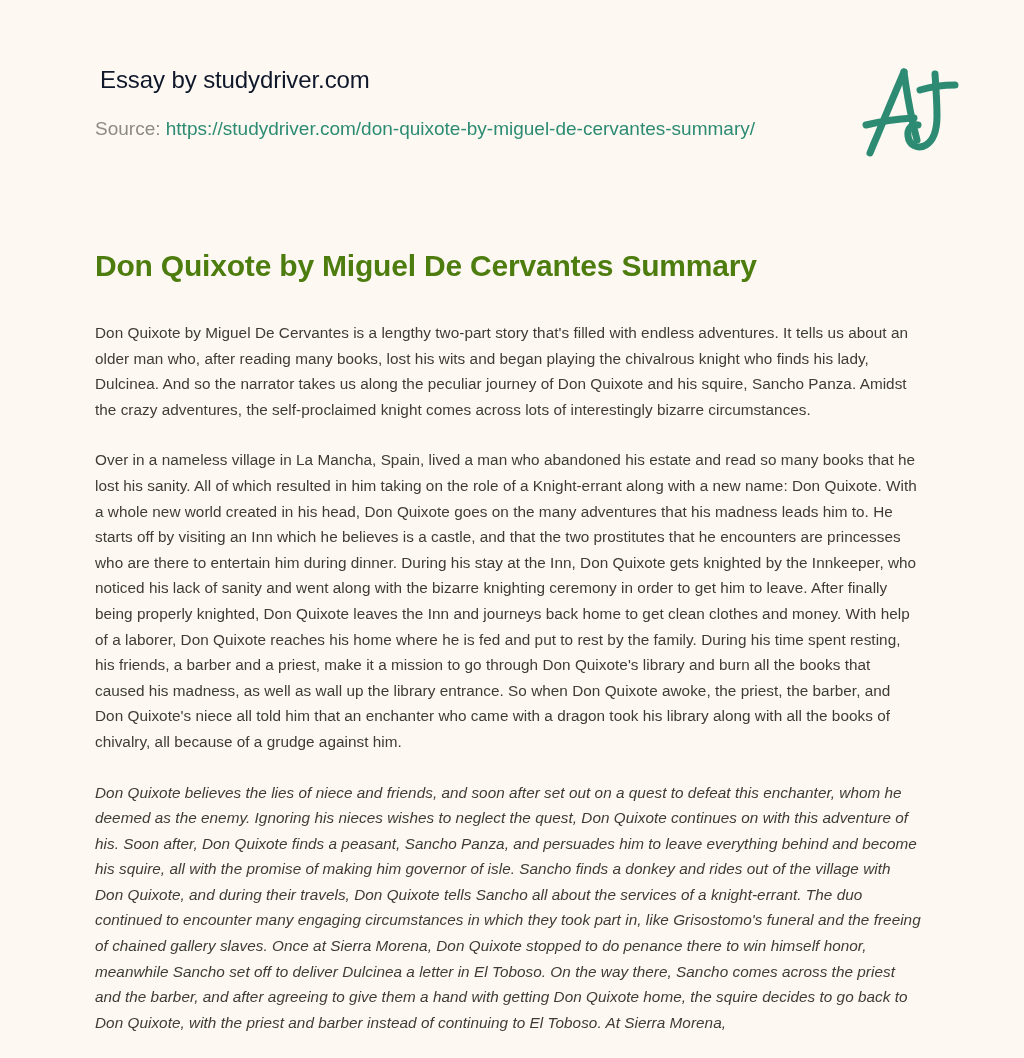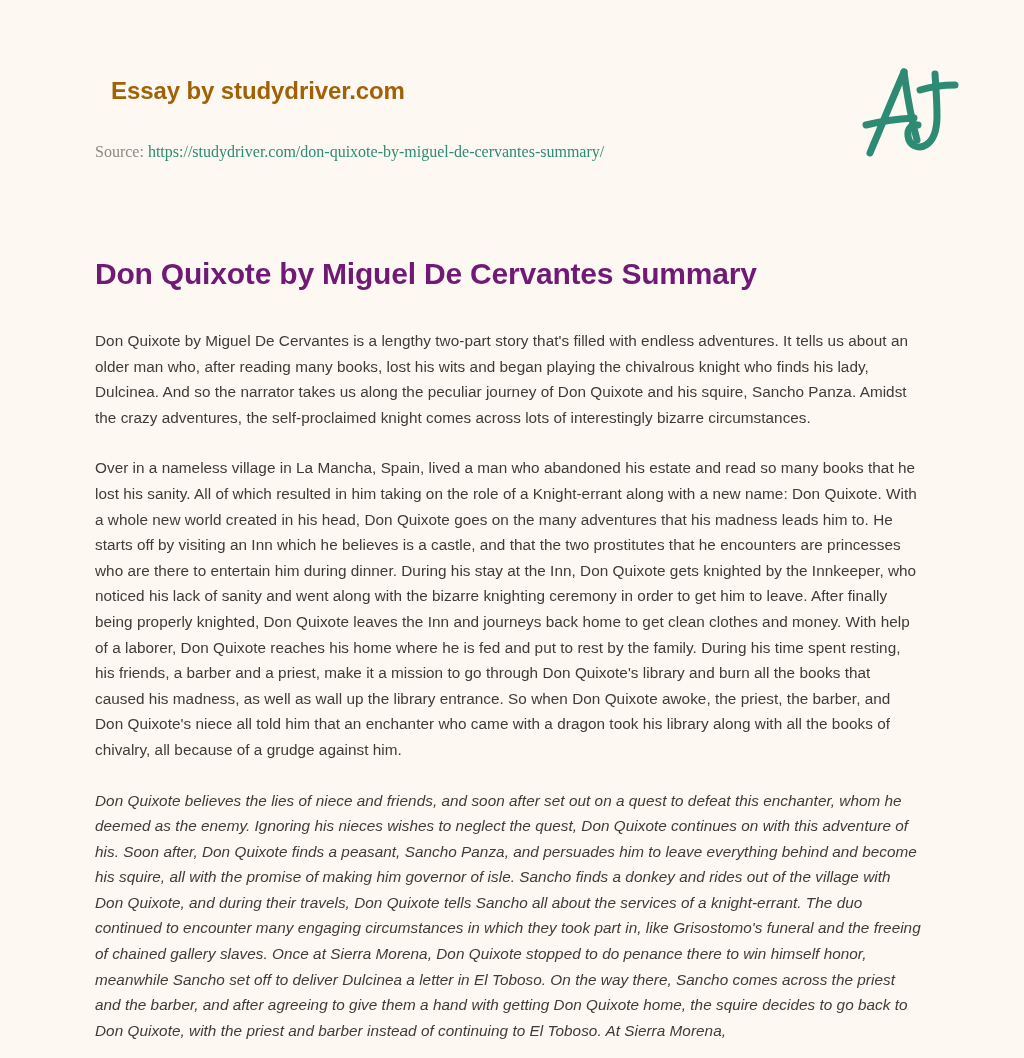--- a/index.html
+++ b/index.html
@@ -34,34 +34,33 @@
     box-sizing: border-box;
   }
 
   .header-text {
     display: inline-block;
     vertical-align: top;
   }
 
   .essay-by {
     font-size: 24px;
-    font-weight: bold;
-    color: #a16207;
+    font-weight: normal;
+    color: #0f172a;
     letter-spacing: -0.1px;
     line-height: 1.1;
-    margin: 16px;
+    margin: 5px;
     white-space: nowrap;
   }
 
   .source-line {
-    margin-top: 38px;
-    font-size: 16px;
+    margin-top: 24px;
+    font-size: 19px;
     line-height: 1.3;
     white-space: nowrap;
-    font-family: Liberation Serif, serif;
   }
 
   .source-label {
     color: #8e8a84;
   }
 
   .source-url {
     color: #2d8b73;
     text-decoration: none;
   }
@@ -86,24 +85,24 @@
   .article {
     position: absolute;
     top: 248px;
     left: 95px;
     width: 838px;
   }
 
   .article-title {
     font-size: 30px;
     font-weight: bold;
-    color: #701a75;
+    color: #4d7c0f;
     letter-spacing: -0.2px;
     line-height: 1.2;
-    margin: 8px 0 36px 0;
+    margin: 0 0 36px 0;
   }
 
   .article-body p {
     font-size: 15.3px;
     line-height: 25.6px;
     color: #3f3b36;
     margin: 0 11px 25px 0;
     text-align: left;
     letter-spacing: 0.04px;
   }

